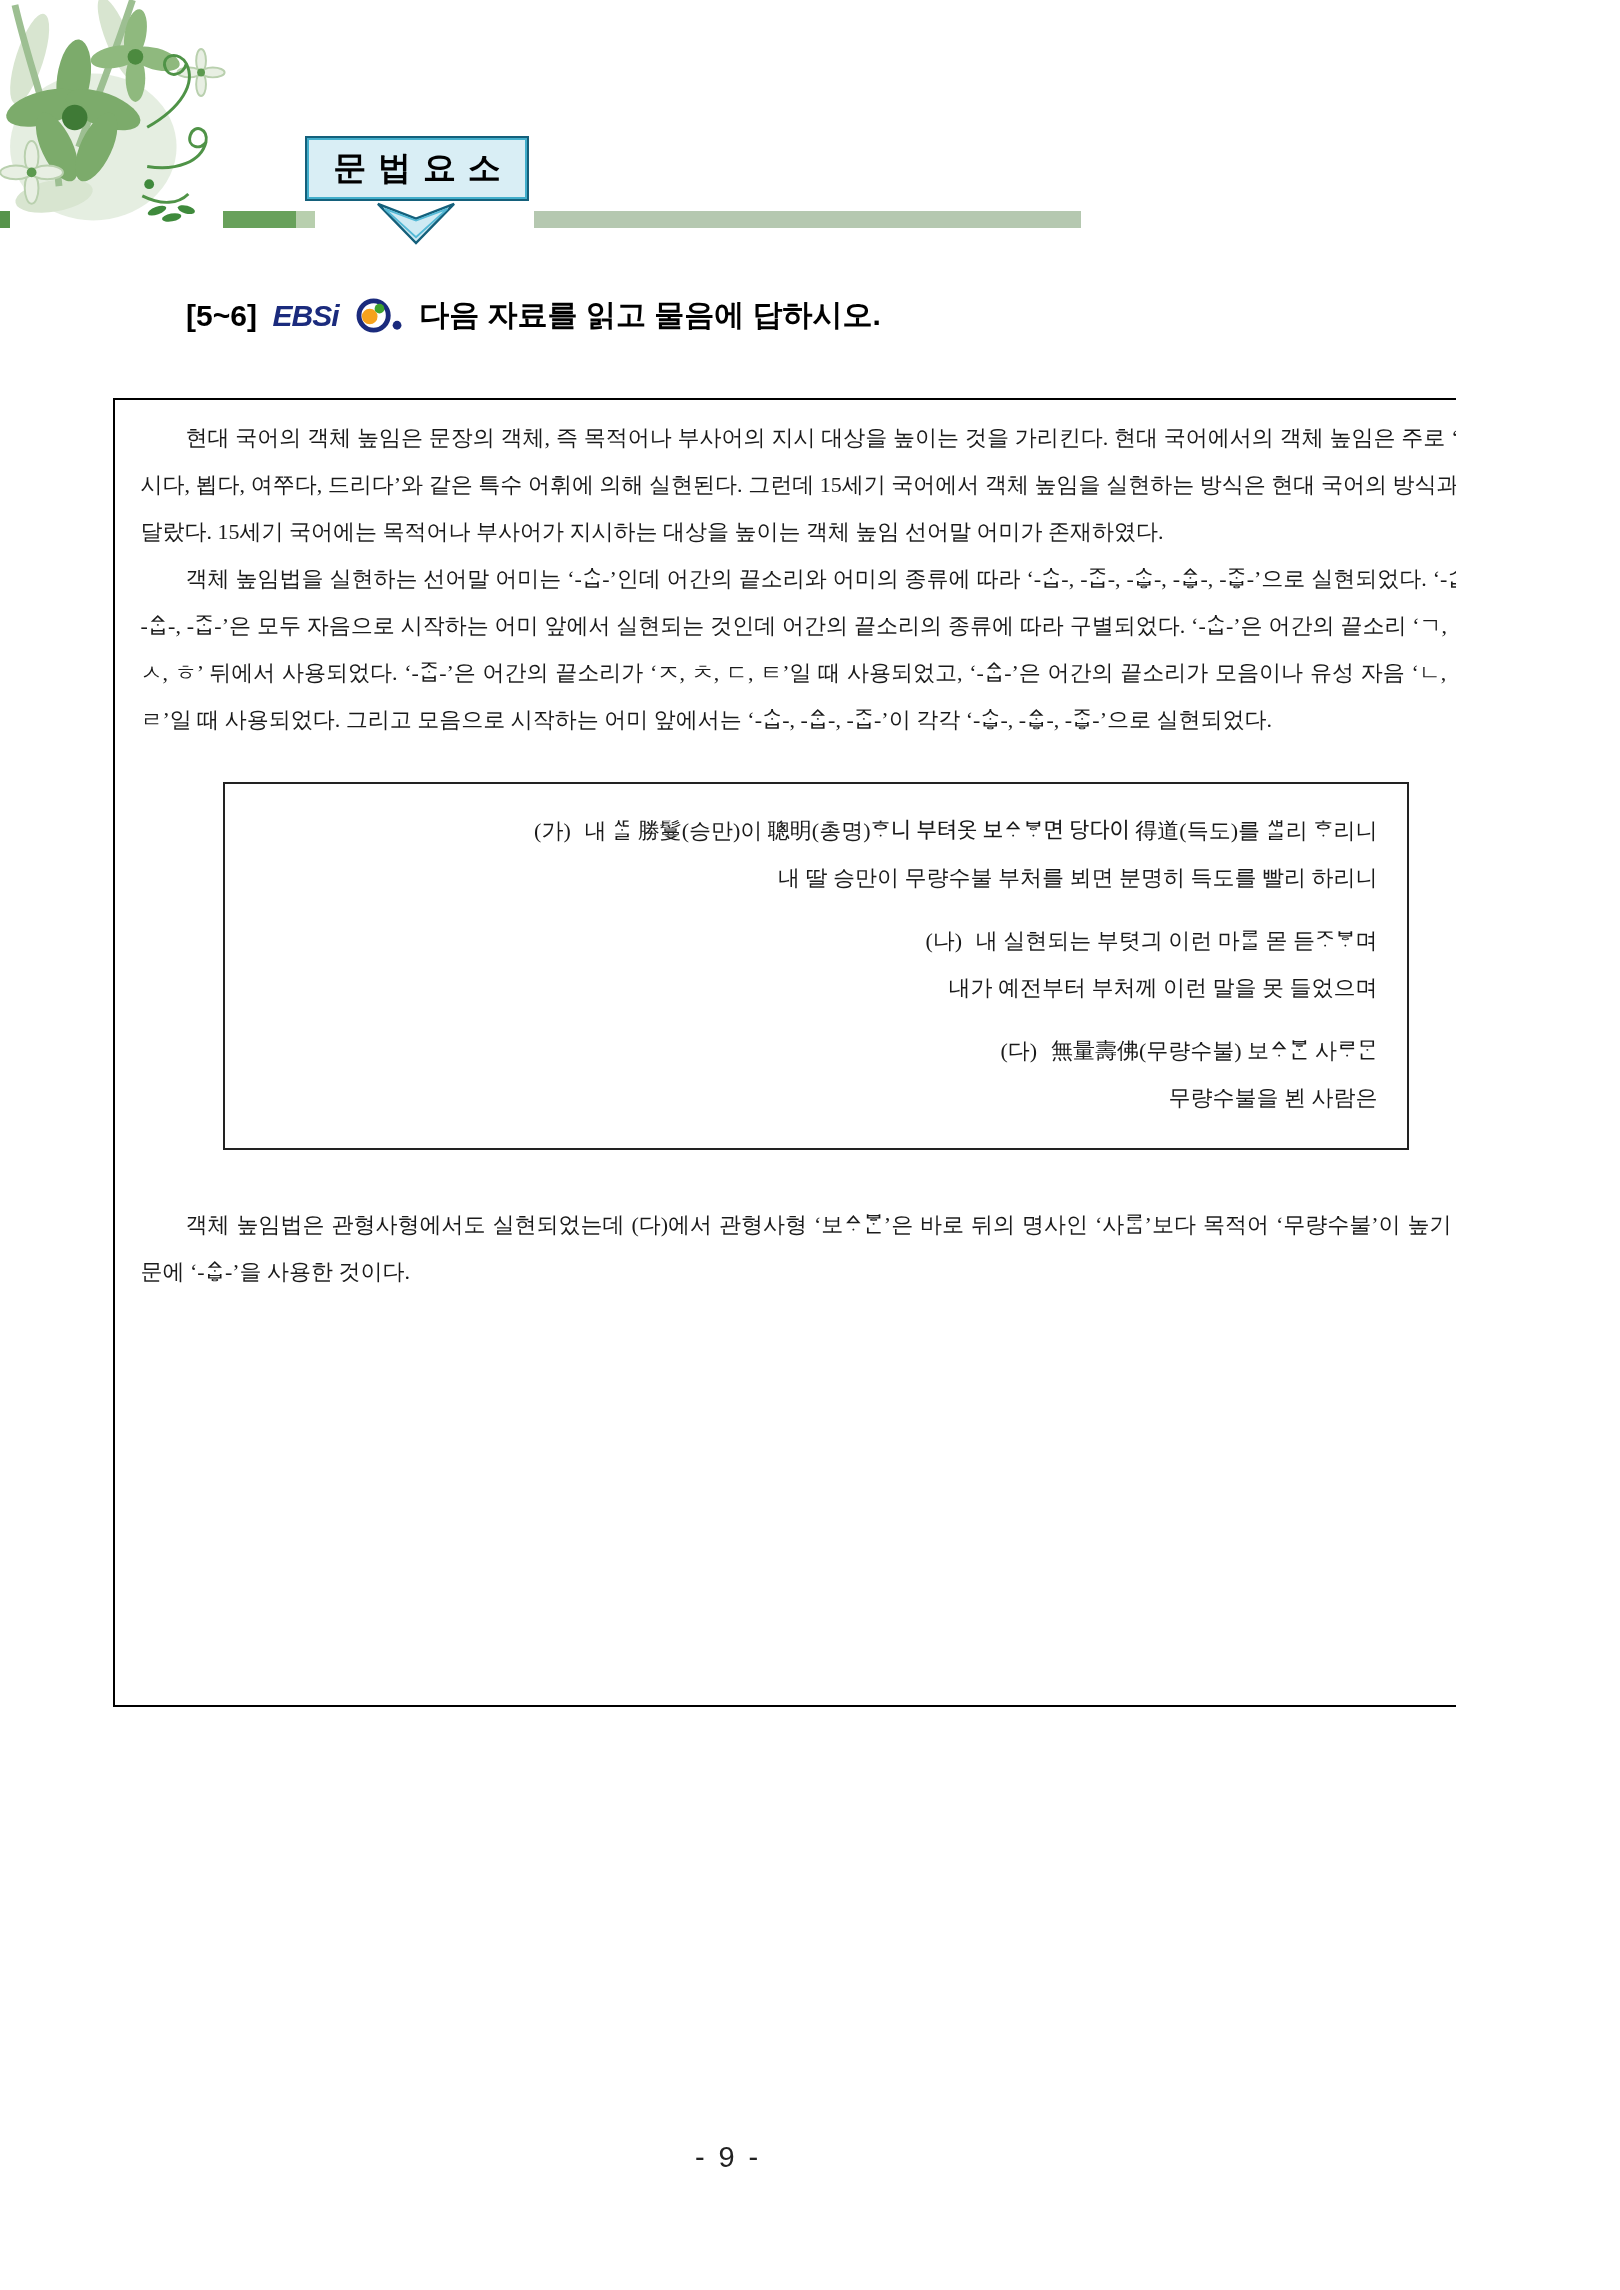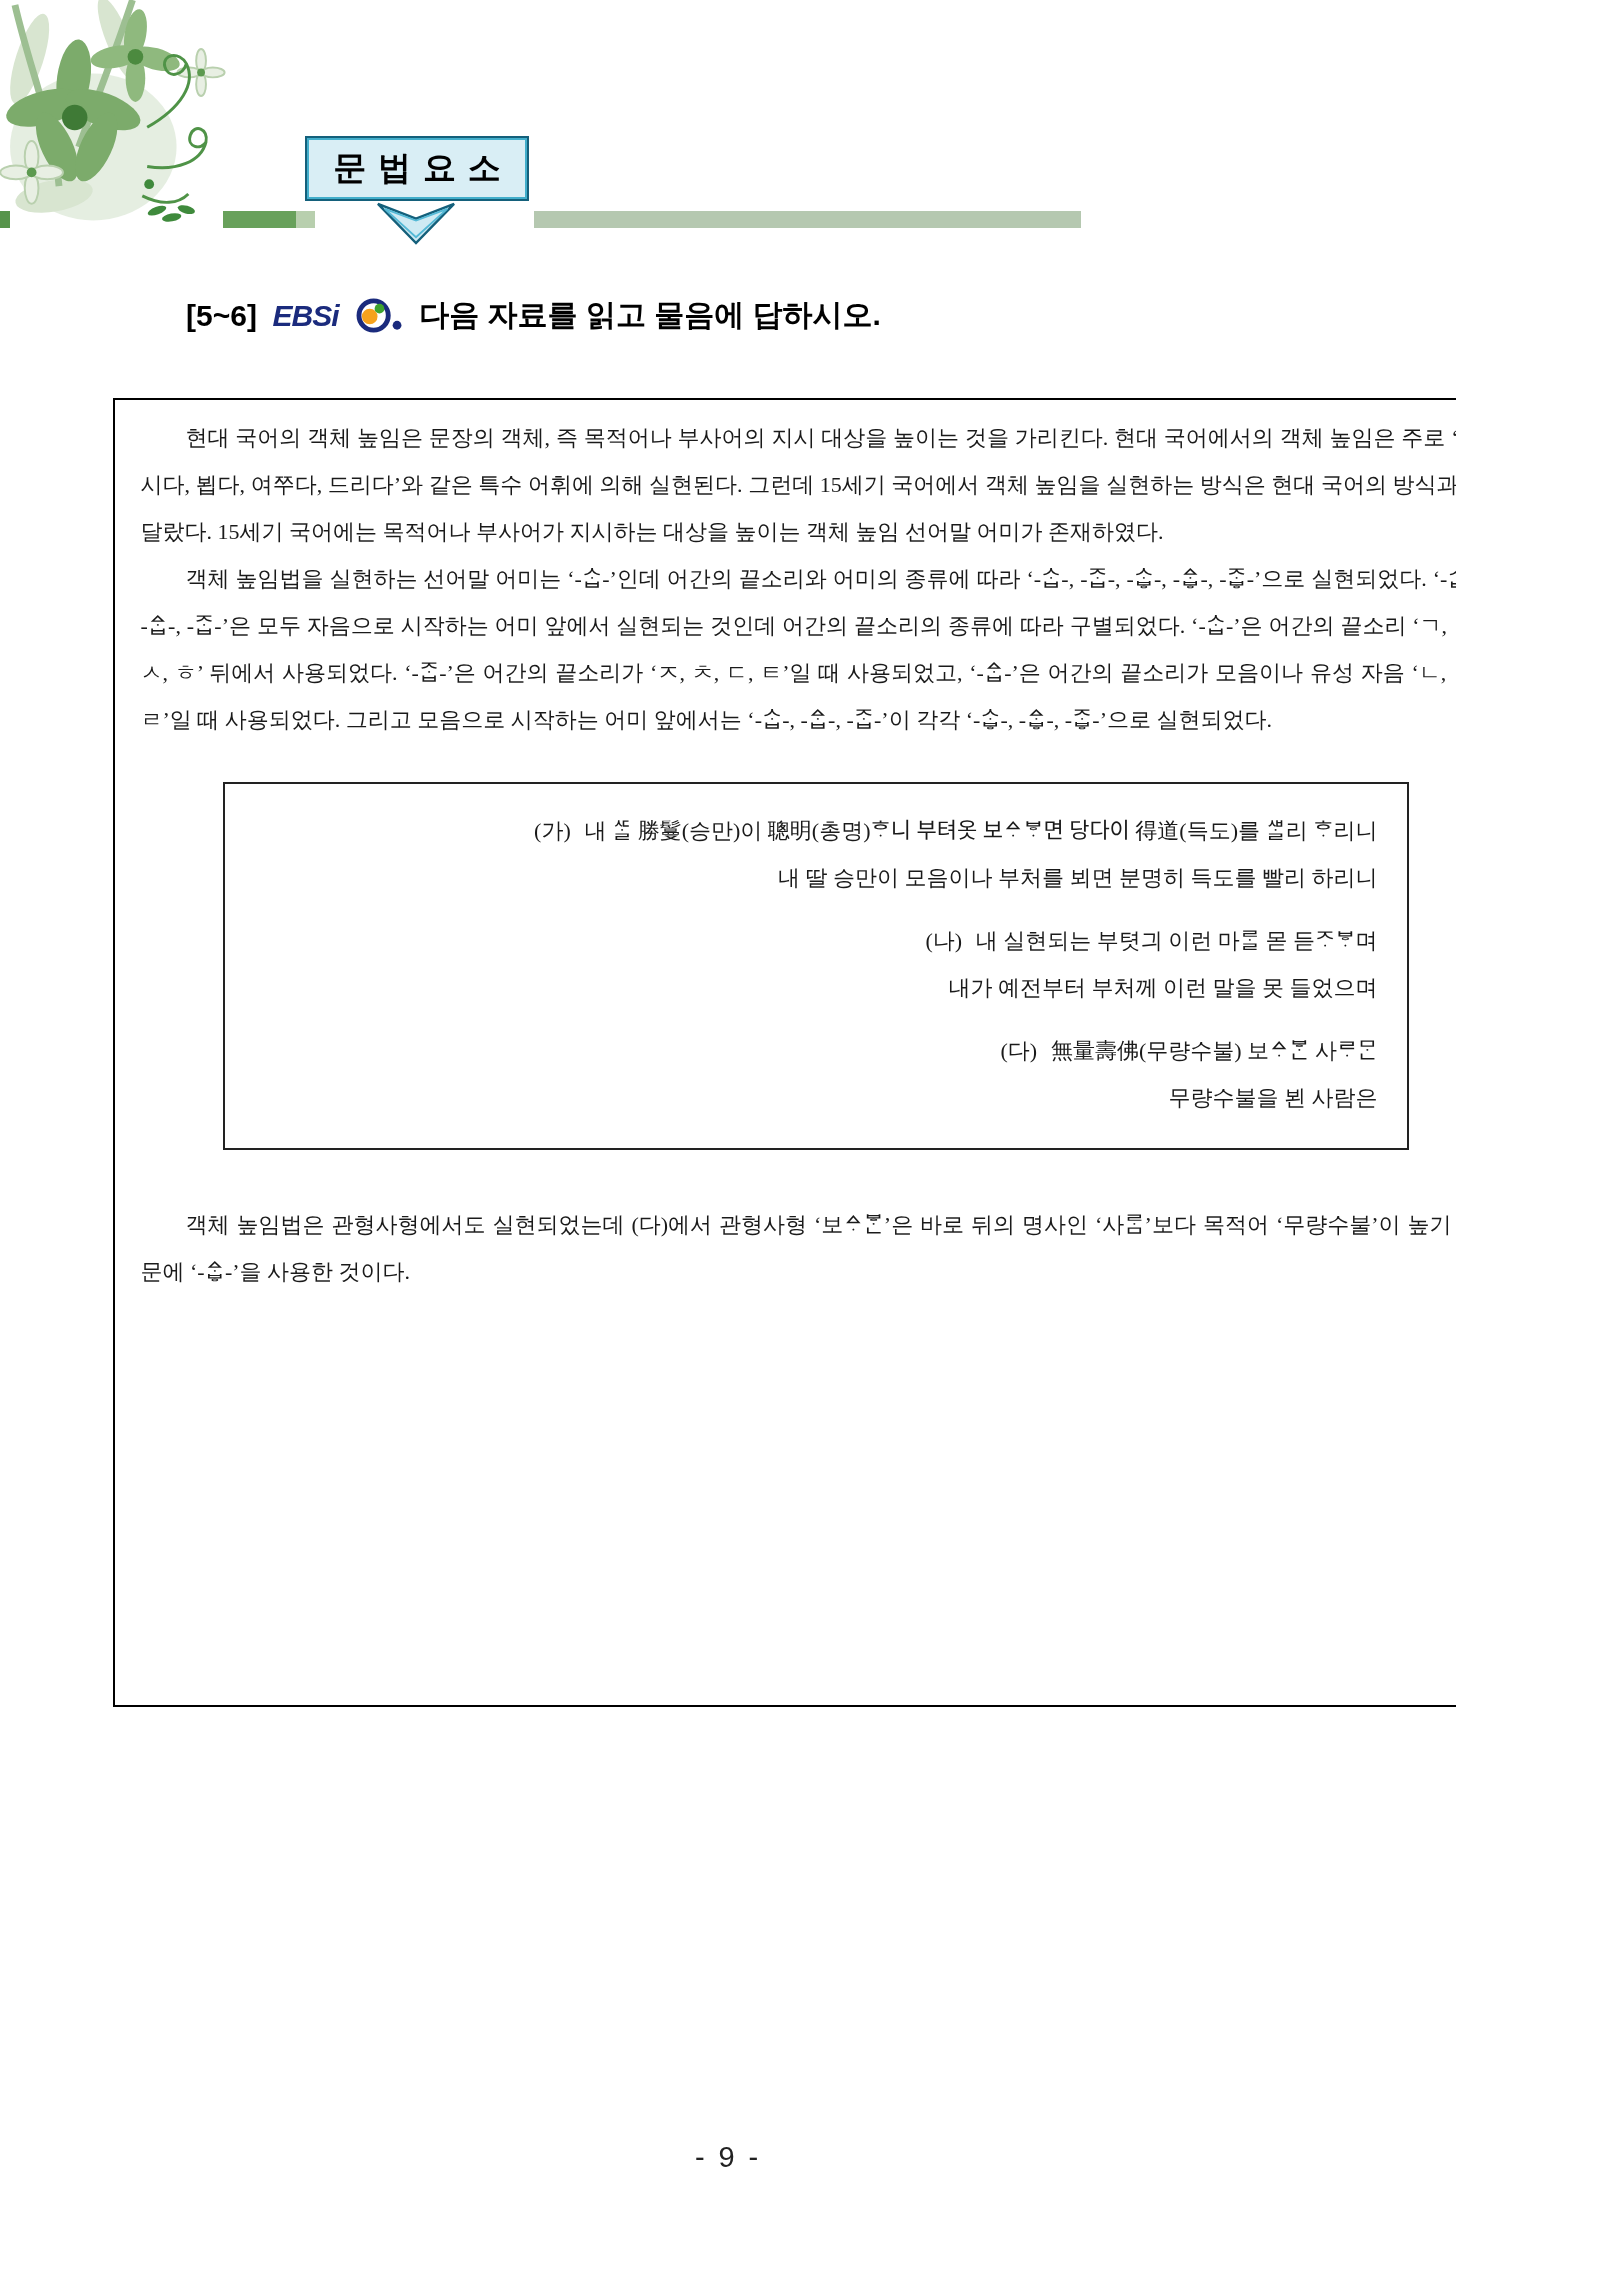--- a/index.html
+++ b/index.html
@@ -145,21 +145,21 @@
 
   <div class="passage-box">
     <p class="para">현대 국어의 객체 높임은 문장의 객체, 즉 목적어나 부사어의 지시 대상을 높이는 것을 가리킨다. 현대 국어에서의 객체 높임은 주로 ‘모시다, 뵙다, 여쭈다, 드리다’와 같은 특수 어휘에 의해 실현된다. 그런데 15세기 국어에서 객체 높임을 실현하는 방식은 현대 국어의 방식과는 달랐다. 15세기 국어에는 목적어나 부사어가 지시하는 대상을 높이는 객체 높임 선어말 어미가 존재하였다.</p>
     <p class="para">객체 높임법을 실현하는 선어말 어미는 ‘-ᄉᆞᆸ-’인데 어간의 끝소리와 어미의 종류에 따라 ‘-ᄉᆞᆸ-, -ᄌᆞᆸ-, -ᄉᆞᇦ-, -ᅀᆞᇦ-, -ᄌᆞᇦ-’으로 실현되었다. ‘-ᄉᆞᆸ-, -ᅀᆞᆸ-, -ᄌᆞᆸ-’은 모두 자음으로 시작하는 어미 앞에서 실현되는 것인데 어간의 끝소리의 종류에 따라 구별되었다. ‘-ᄉᆞᆸ-’은 어간의 끝소리 ‘ㄱ, ㅂ, ㅅ, ㅎ’ 뒤에서 사용되었다. ‘-ᄌᆞᆸ-’은 어간의 끝소리가 ‘ㅈ, ㅊ, ㄷ, ㅌ’일 때 사용되었고, ‘-ᅀᆞᆸ-’은 어간의 끝소리가 모음이나 유성 자음 ‘ㄴ, ㅁ, ㄹ’일 때 사용되었다. 그리고 모음으로 시작하는 어미 앞에서는 ‘-ᄉᆞᆸ-, -ᅀᆞᆸ-, -ᄌᆞᆸ-’이 각각 ‘-ᄉᆞᇦ-, -ᅀᆞᇦ-, -ᄌᆞᇦ-’으로 실현되었다.</p>
 
     <div class="example-box">
       <div class="ex-group">
         <div class="ex-line">
           <span class="ex-label">(가)</span><span class="ex-orig">내 ᄯᆞᆯ 勝鬘(승만)이 聰明(총명)ᄒᆞ니 부텨옷 보ᅀᆞᄫᆞ면 당다이 得道(득도)를 ᄲᆞᆯ리 ᄒᆞ리니</span>
         </div>
-        <div class="ex-trans">내 딸 승만이 모음이나 부처를 뵈면 분명히 득도를 빨리 하리니</div>
+        <div class="ex-trans">내 딸 승만이 무량수불 부처를 뵈면 분명히 득도를 빨리 하리니</div>
       </div>
       <div class="ex-group">
         <div class="ex-line">
           <span class="ex-label">(나)</span><span class="ex-orig">내 실현되는 부텻긔 이런 마ᄅᆞᆯ 몯 듣ᄌᆞᄫᆞ며</span>
         </div>
         <div class="ex-trans">내가 예전부터 부처께 이런 말을 못 들었으며</div>
       </div>
       <div class="ex-group">
         <div class="ex-line">
           <span class="ex-label">(다)</span><span class="ex-orig">無量壽佛(무량수불) 보ᅀᆞᄫᆞᆫ 사ᄅᆞᄆᆞᆫ</span>

